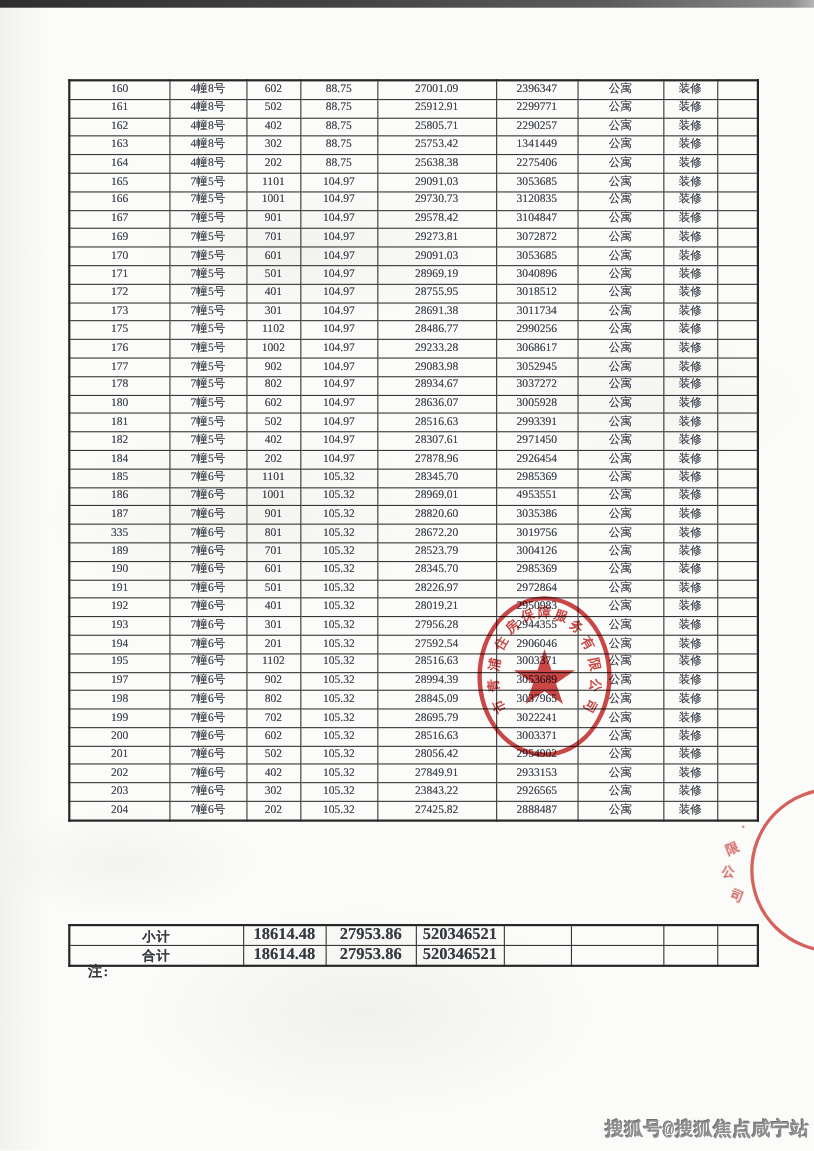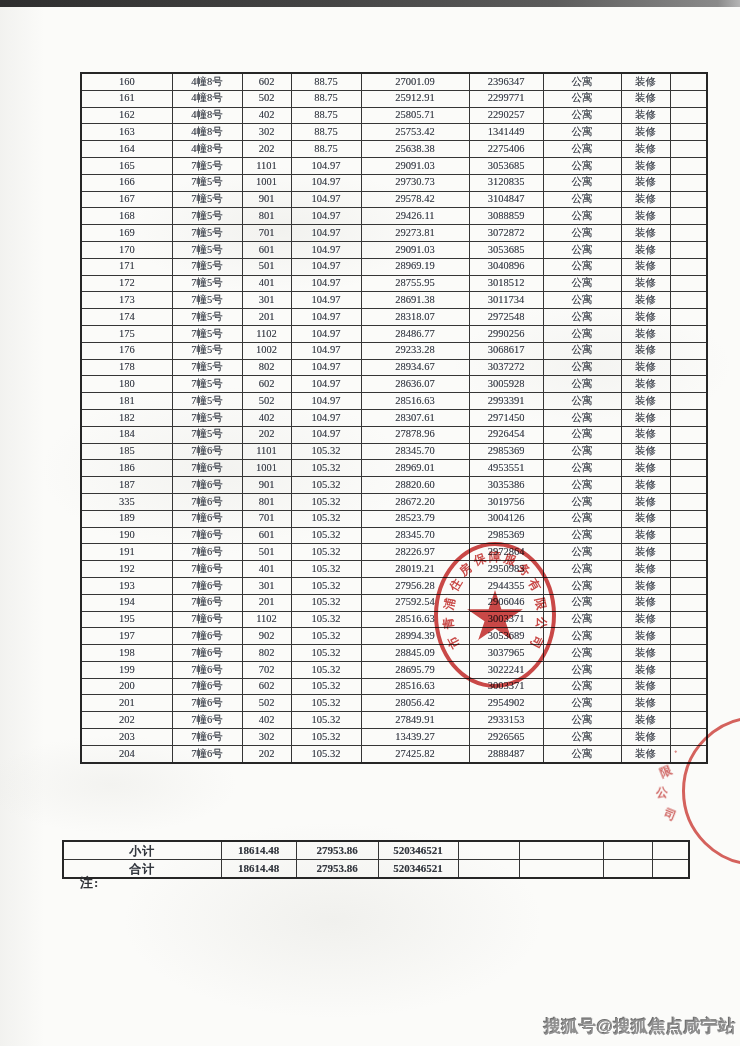--- a/index.html
+++ b/index.html
@@ -15,48 +15,48 @@
       radial-gradient(ellipse 220px 90px at 38% 22%, rgba(185,185,176,.14), transparent 70%),
       radial-gradient(ellipse 260px 120px at 30% 45%, rgba(185,185,176,.12), transparent 70%),
       radial-gradient(ellipse 300px 140px at 45% 88%, rgba(185,185,176,.16), transparent 70%),
       radial-gradient(ellipse 200px 90px at 80% 35%, rgba(185,185,176,.10), transparent 70%),
       radial-gradient(ellipse 180px 70px at 15% 75%, rgba(185,185,176,.12), transparent 70%),
       linear-gradient(90deg, rgba(160,160,152,.10), rgba(255,255,255,0) 6%);
   }
   .topbar{position:absolute;left:0;top:0;width:740px;height:7px;z-index:1;
     background:linear-gradient(90deg,#2e2e2e,#454545 45%,#5c5c5c 75%,#8a8a8a 97%,#b5b5b5);}
   table{border-collapse:collapse;table-layout:fixed;z-index:1;}
-  .price-table{position:absolute;left:62px;top:72px;width:626px;border:2px solid #262626;margin-left:18px;}
+  .price-table{position:absolute;left:62px;top:72px;width:626px;border:2px solid #262626;}
   .totals-table{position:absolute;left:62px;top:840px;width:626px;border:2px solid #262626;}
   td{
     border:1px solid #363636;text-align:center;vertical-align:middle;
     font-size:10.5px;line-height:1;color:#3c414b;padding:0;
     white-space:nowrap;overflow:hidden;height:15.8px;
     text-shadow:0 0 .5px rgba(60,64,74,.55);
   }
-  .totals-table td{height:17px;font-size:11px;font-weight:bold;color:#34383f;}
+  .totals-table td{height:17px;font-size:15px;font-weight:bold;color:#34383f;}
   .totals-table td:first-child{font-size:12px;letter-spacing:1px;}
   
   .stamp{position:absolute;left:434px;top:542px;width:122px;height:146px;z-index:3;
     pointer-events:none;mix-blend-mode:multiply;opacity:.88;filter:blur(.4px);}
   .stamp-ring{position:absolute;inset:0;border:4px solid #c5302e;border-radius:50%;box-sizing:border-box;}
   .stamp-star{position:absolute;left:32px;top:48px;width:58px;height:55px;background:#c5302e;
     clip-path:polygon(50% 0%,61% 35%,98% 35%,68% 57%,79% 91%,50% 70%,21% 91%,32% 57%,2% 35%,39% 35%);}
   .ring-ch{position:absolute;font-size:12px;font-weight:bold;color:#c5302e;
     font-family:"Liberation Serif","DejaVu Serif",serif;}
   
   .stamp2{position:absolute;left:682px;top:716px;width:150px;height:150px;z-index:3;
     border:3.5px solid #cf3b36;border-radius:50%;box-sizing:border-box;
     pointer-events:none;mix-blend-mode:multiply;opacity:.8;filter:blur(.5px);}
   .p-ch{position:absolute;z-index:3;font-size:12px;font-weight:bold;color:rgba(200,65,62,.8);
     pointer-events:none;mix-blend-mode:multiply;filter:blur(.4px);}
   .note{position:absolute;left:80px;top:874px;z-index:1;font-size:13px;font-weight:bold;
     color:#2f3136;letter-spacing:1px;}
   .watermark{position:absolute;right:4px;bottom:8px;z-index:4;
-    font-family:Liberation Sans, sans-serif;
+    font-family:Liberation Mono, monospace;
     font-size:17px;font-weight:bold;letter-spacing:.5px;color:#8f8f8f;
     text-shadow:1px 1px 0 #ffffff,-1px -1px 0 #6d6d6d,0 0 1px #aaaaaa;}
 </style>
 </head>
 <body>
 
 <div class="topbar"></div>
 
 <table class="price-table">
   <colgroup>
@@ -153,31 +153,20 @@
         <td>7幢5号</td>
         <td>901</td>
         <td>104.97</td>
         <td>29578.42</td>
         <td>3104847</td>
         <td>公寓</td>
         <td>装修</td>
         <td></td>
       </tr>
       <tr>
-        <td>168</td>
-        <td>7幢5号</td>
-        <td>801</td>
-        <td>104.97</td>
-        <td>29426.11</td>
-        <td>3088859</td>
-        <td>公寓</td>
-        <td>装修</td>
-        <td></td>
-      </tr>
-      <tr>
         <td>169</td>
         <td>7幢5号</td>
         <td>701</td>
         <td>104.97</td>
         <td>29273.81</td>
         <td>3072872</td>
         <td>公寓</td>
         <td>装修</td>
         <td></td>
       </tr>
@@ -219,31 +208,20 @@
         <td>7幢5号</td>
         <td>301</td>
         <td>104.97</td>
         <td>28691.38</td>
         <td>3011734</td>
         <td>公寓</td>
         <td>装修</td>
         <td></td>
       </tr>
       <tr>
-        <td>174</td>
-        <td>7幢5号</td>
-        <td>201</td>
-        <td>104.97</td>
-        <td>28318.07</td>
-        <td>2972548</td>
-        <td>公寓</td>
-        <td>装修</td>
-        <td></td>
-      </tr>
-      <tr>
         <td>175</td>
         <td>7幢5号</td>
         <td>1102</td>
         <td>104.97</td>
         <td>28486.77</td>
         <td>2990256</td>
         <td>公寓</td>
         <td>装修</td>
         <td></td>
       </tr>
@@ -252,20 +230,31 @@
         <td>7幢5号</td>
         <td>1002</td>
         <td>104.97</td>
         <td>29233.28</td>
         <td>3068617</td>
         <td>公寓</td>
         <td>装修</td>
         <td></td>
       </tr>
       <tr>
+        <td>177</td>
+        <td>7幢5号</td>
+        <td>902</td>
+        <td>104.97</td>
+        <td>29083.98</td>
+        <td>3052945</td>
+        <td>公寓</td>
+        <td>装修</td>
+        <td></td>
+      </tr>
+      <tr>
         <td>178</td>
         <td>7幢5号</td>
         <td>802</td>
         <td>104.97</td>
         <td>28934.67</td>
         <td>3037272</td>
         <td>公寓</td>
         <td>装修</td>
         <td></td>
       </tr>
@@ -498,21 +487,21 @@
         <td>2933153</td>
         <td>公寓</td>
         <td>装修</td>
         <td></td>
       </tr>
       <tr>
         <td>203</td>
         <td>7幢6号</td>
         <td>302</td>
         <td>105.32</td>
-        <td>13439.27</td>
+        <td>23843.22</td>
         <td>2926565</td>
         <td>公寓</td>
         <td>装修</td>
         <td></td>
       </tr>
       <tr>
         <td>204</td>
         <td>7幢6号</td>
         <td>202</td>
         <td>105.32</td>

